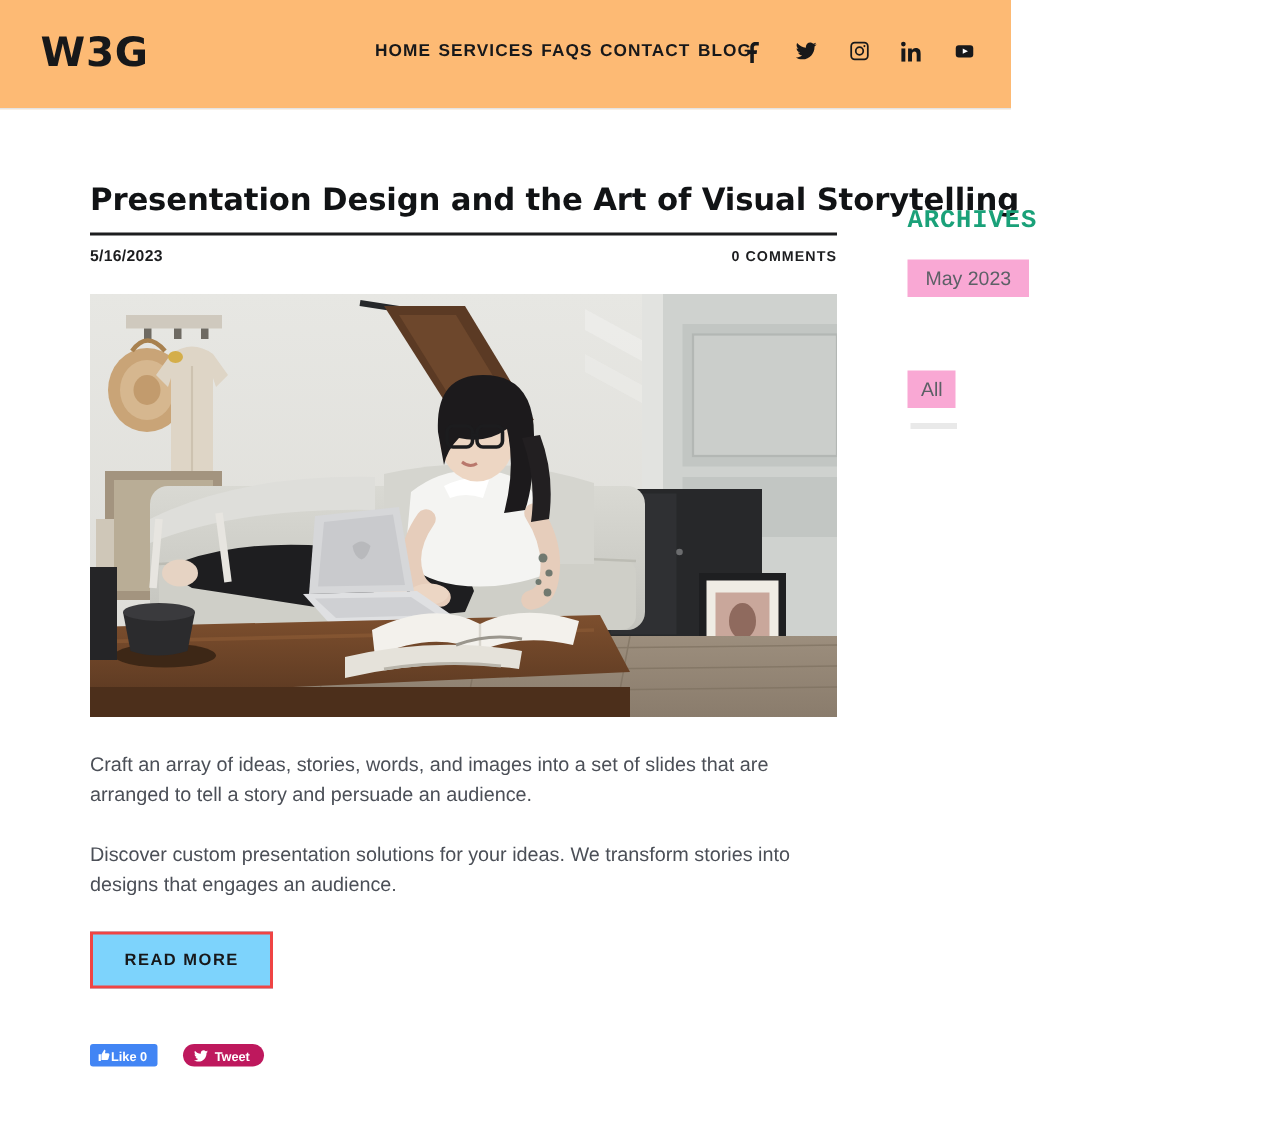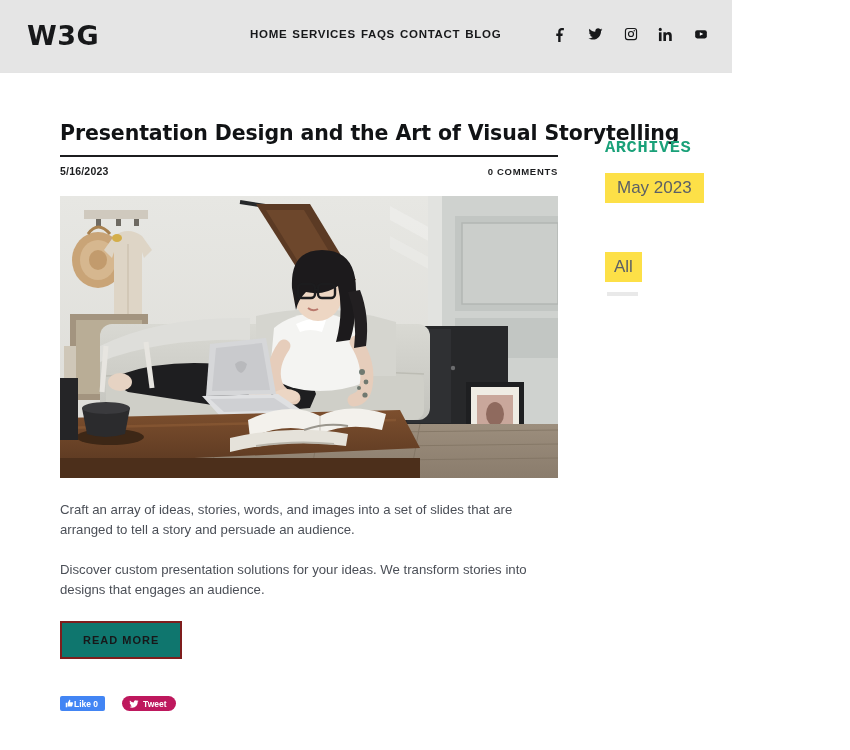--- a/index.html
+++ b/index.html
@@ -7,22 +7,22 @@
     margin: 0; padding: 0;
     width: 850px; height: 750px;
     background: #ffffff;
     font-family: "Liberation Sans", sans-serif;
     overflow: hidden;
   }
 
   
   .site-header {
     position: relative;
-    width: 732px; height: 73px;
-    background: #e5e5e5;
+    width: 674px; height: 73px;
+    background: #fdba74;
     border-bottom: 1px solid #e4e4e4;
   }
   .logo {
     position: absolute; left: 27px; top: 20px;
     font-size: 27px; font-weight: bold;
     letter-spacing: 0.5px;
     color: #17181a;
     font-family: "DejaVu Sans", sans-serif;
   }
   .main-nav {
@@ -99,21 +99,21 @@
     margin: 0 0 19px 0;
     font-size: 13.2px; line-height: 1.55;
     color: #4b4f57;
   }
   .post-body p:last-child { margin-bottom: 0; }
 
   
   .read-more {
     display: inline-block; margin-top: 21px;
     padding: 11px 21px;
-    border: 2px solid #7f1d1d; background: #0f766e;
+    border: 2px solid #ef4444; background: #7dd3fc;
     font-size: 11px; font-weight: bold; letter-spacing: 1px;
     color: #17181a; text-transform: uppercase;
     cursor: pointer;
   }
 
   
   .share-row {
     margin-top: 37px;
     display: flex; align-items: center; gap: 17px;
   }
@@ -140,22 +140,22 @@
   
   .side-heading {
     font-size: 17px; font-weight: bold;
     letter-spacing: 0.6px; text-transform: uppercase;
     color: #1aa179; margin: 0 0 16px 0;
     font-family: Liberation Mono, monospace;
   }
   .side-block { margin-bottom: 49px; }
   .side-pill {
     display: inline-block;
-    background: #fde047; color: #5c6066;
-    font-size: 17px; padding: 5px 12px;
+    background: #f9a8d4; color: #5c6066;
+    font-size: 13px; padding: 5px 12px;
     cursor: pointer;
   }
   .side-pill.narrow { padding: 5px 9px; }
   .ghost-bar {
     margin-top: 10px; margin-left: 2px;
     width: 31px; height: 4px;
     background: #e9e9e9;
   }
 </style>
 </head>

